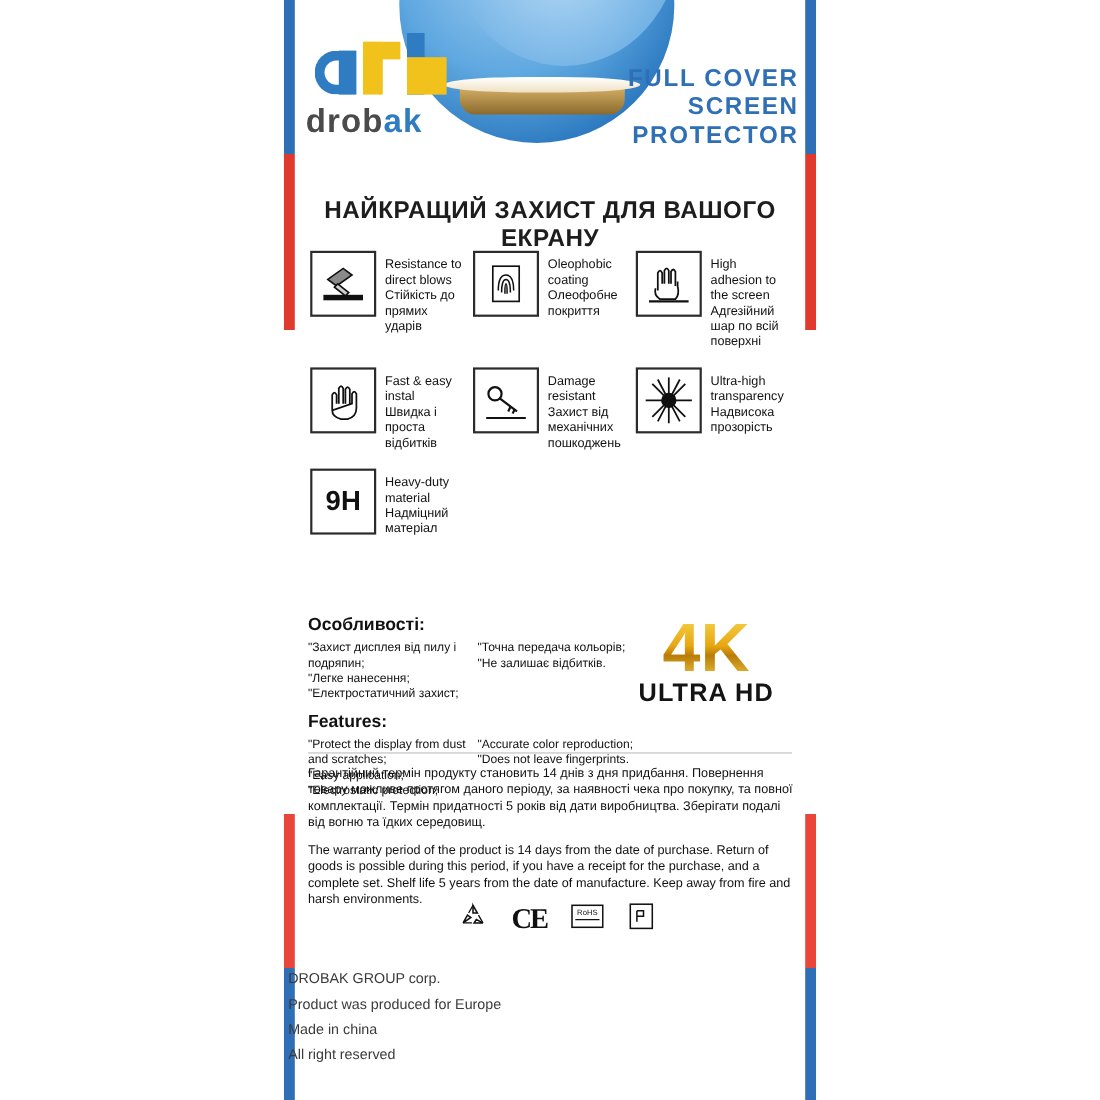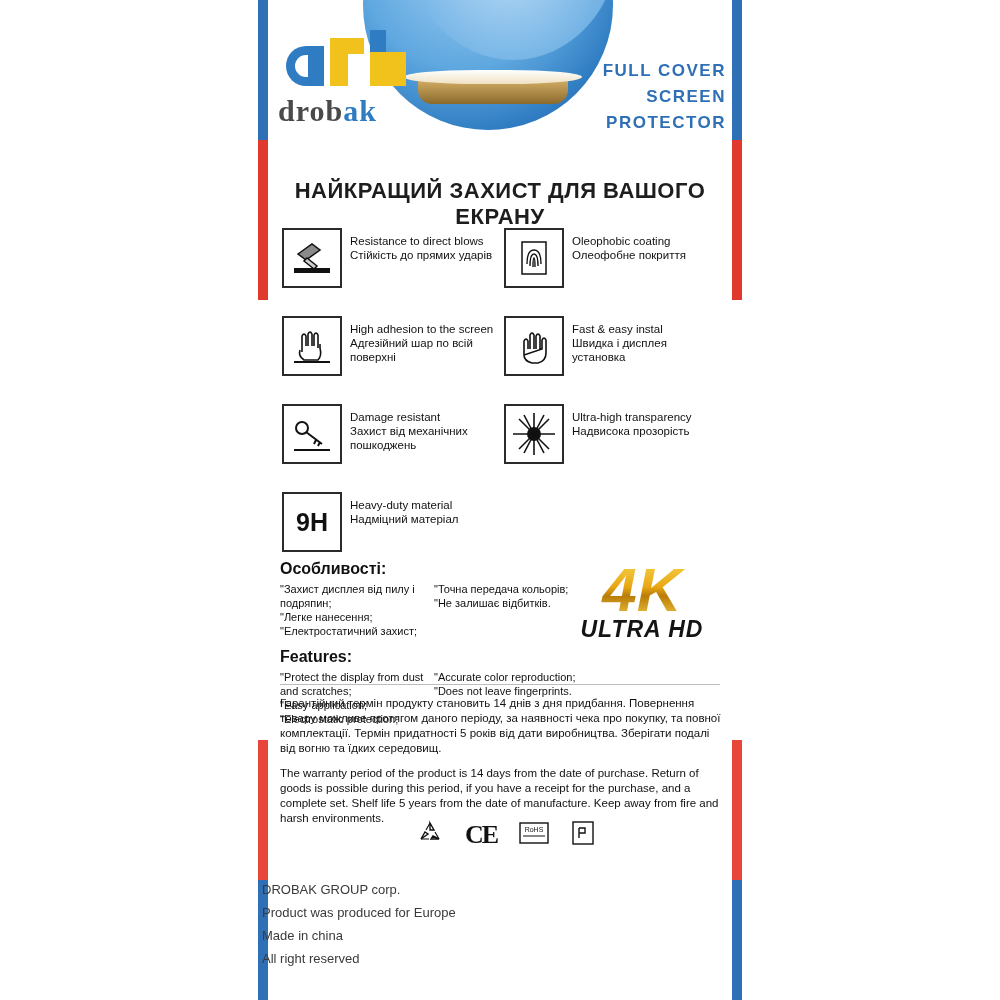--- a/index.html
+++ b/index.html
@@ -47,38 +47,38 @@
   
   .logo{position:absolute;left:20px;top:30px;width:140px;}
   .logo-marks{position:relative;height:72px;}
   .lm{position:absolute;}
   .lm.d{left:8px;top:16px;width:34px;height:40px;border:9px solid #2f7cc2;border-radius:20px 0 0 20px;border-right:none;box-sizing:border-box;}
   .lm.d2{left:30px;top:16px;width:16px;height:40px;background:#2f7cc2;}
   .lm.r{left:52px;top:8px;width:18px;height:48px;background:#f2c21c;}
   .lm.r2{left:52px;top:8px;width:34px;height:16px;background:#f2c21c;}
   .lm.b{left:92px;top:0px;width:16px;height:56px;background:#2f7cc2;}
   .lm.b2{left:92px;top:22px;width:36px;height:34px;background:#f2c21c;}
-  .logo-text{font-size:30px;letter-spacing:1px;color:#4a4a4a;font-weight:bold;margin-top:-8px;font-family:Liberation Serif, serif;}
+  .logo-text{font-size:30px;letter-spacing:1px;color:#4a4a4a;font-weight:bold;margin-top:-8px;}
   .logo-text .blue{color:#2f7cc2;}
 
   
   .fullcover{
     position:absolute;right:16px;top:58px;width:200px;text-align:right;
-    color:#2f6fb5;font-weight:bold;font-size:17px;line-height:26px;letter-spacing:1.5px;
+    color:#2f6fb5;font-weight:bold;font-size:22px;line-height:26px;letter-spacing:1.5px;
   }
 
   .headline{
     position:absolute;left:0;right:0;top:164px;text-align:center;
     font-size:22px;font-weight:bold;color:#1d1d1d;letter-spacing:0.5px;margin-top:14px;
   }
 
   
   .features{
     position:absolute;left:20px;top:220px;width:444px;
-    display:grid;grid-template-columns:1fr 1fr;gap:0px;
+    display:grid;grid-template-columns:1fr 1fr 1fr;gap:0px;
   }
   .feat{display:flex;align-items:flex-start;padding:8px 4px;min-height:72px;}
   .feat .box{
     width:56px;height:56px;border:2px solid #2b2b2b;flex:0 0 56px;
     display:flex;align-items:center;justify-content:center;background:#fff;
     margin-right:8px;
   }
   .feat .txt{font-size:11.5px;line-height:14px;color:#111;padding-top:6px;}
   .feat .txt .en{display:block;}
   .feat .txt .ua{display:block;}
@@ -88,21 +88,21 @@
   .box svg{display:block;}
 
   
   .specs{position:absolute;left:22px;top:560px;width:300px;}
   .specs h4{margin:0 0 4px 0;font-size:16px;font-weight:bold;color:#111;}
   .spec-cols{display:flex;gap:8px;font-size:11px;line-height:14px;color:#111;}
   .spec-cols .c{flex:1;}
   .specs .blk{margin-bottom:10px;}
 
   
-  .fourk{position:absolute;right:10px;top:560px;width:180px;text-align:center;font-style:italic;}
+  .fourk{position:absolute;right:10px;top:560px;width:180px;text-align:center;}
   .fourk .big{
     font-size:62px;font-weight:bold;line-height:60px;
     background:linear-gradient(to bottom,#f6d34a 0%,#e8a713 45%,#b97c08 60%,#f3cb45 100%);
     -webkit-background-clip:text;background-clip:text;color:transparent;
     -webkit-text-fill-color:transparent;
   }
   .fourk .sub{font-size:23px;font-weight:bold;color:#141414;letter-spacing:1px;margin-top:-4px;}
 
   .rule{position:absolute;left:22px;top:684px;width:440px;height:1px;background:#bdbdbd;}
 
@@ -196,21 +196,21 @@
     </div>
 
     <div class="feat">
       <div class="box">
         <svg width="40" height="42" viewBox="0 0 40 42">
           <path d="M10 30 L10 16 Q12 12 14 16 L14 24 M16 24 L16 10 Q18 6 20 10 L20 24 M22 24 L22 11 Q24 7 26 11 L26 24 M28 24 L28 15 Q30 11 32 15 L32 28 Q32 36 24 38 L18 38 Q10 36 10 30 Z" fill="#fff" stroke="#111" stroke-width="1.6"></path>
         </svg>
       </div>
       <div class="txt">
         <span class="en">Fast &amp; easy instal</span>
-        <span class="ua">Швидка і дисплея установка</span>
+        <span class="ua">Швидка і проста відбитків</span>
       </div>
     </div>
 
     <div class="feat">
       <div class="box">
         <svg width="44" height="40" viewBox="0 0 44 40">
           <circle cx="12" cy="14" r="6" fill="none" stroke="#111" stroke-width="2"></circle>
           <path d="M16 18 L32 30 M26 26 L24 30 M30 28 L28 32" stroke="#111" stroke-width="2" fill="none"></path>
           <line x1="4" y1="36" x2="40" y2="36" stroke="#111" stroke-width="2"></line>
         </svg>

